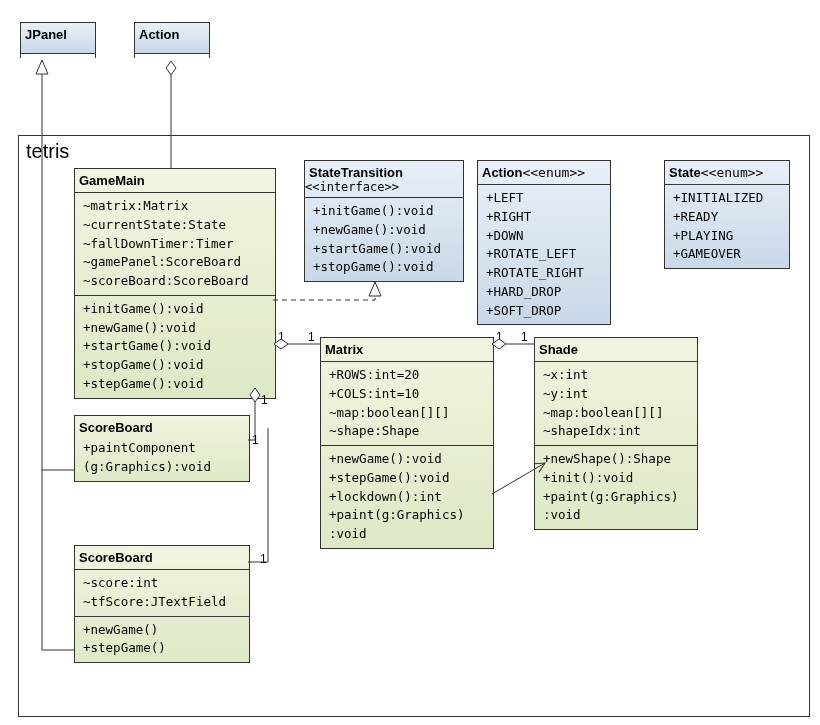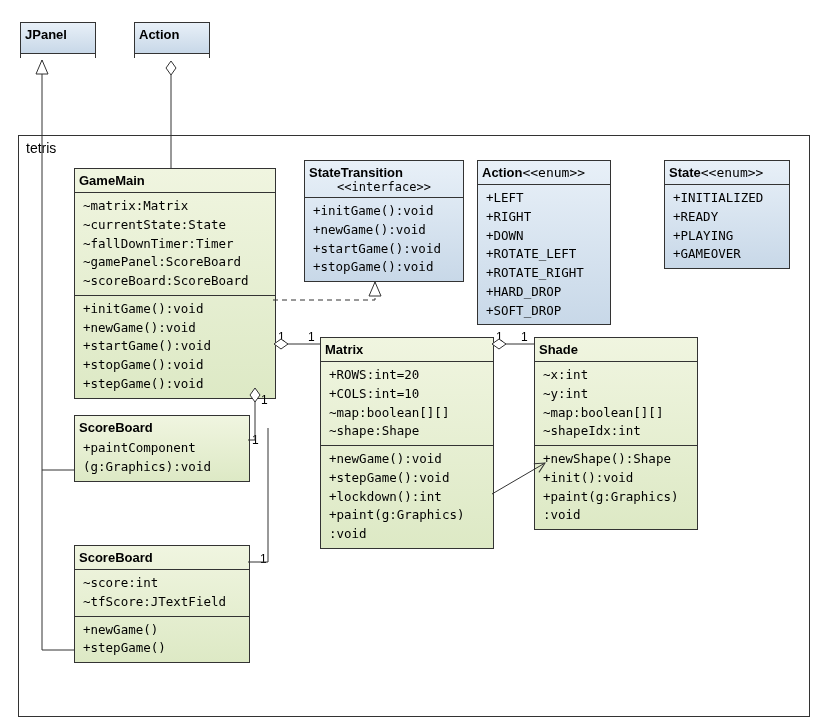--- a/index.html
+++ b/index.html
@@ -1,25 +1,25 @@
 <!DOCTYPE html>
 <html><head>
 <meta charset="utf-8">
 <style>
 body{margin:0;font-family:sans-serif;font-size:13px;background:#fff;position:relative;width:820px;height:725px}
 .box{position:absolute;border:1px solid #333;background:#fff}
 .blue{background:linear-gradient(to bottom,#e8f0f8,#c8d8e8)}
 .green{background:linear-gradient(to bottom,#f0f5e0,#dde9c5)}
 .hdr{font-weight:bold;text-align:left;padding:4px;border-bottom:1px solid #333;font-family:sans-serif}
-.sub{text-align:center;font-family:monospace;font-size:12px}
+.sub{font-family:monospace;font-size:12px}
 .sec{padding:4px 8px;font-family:monospace;font-size:12.5px;line-height:1.5;border-bottom:1px solid #333}
 .sec:last-child{border-bottom:none}
 .u{}
 svg{position:absolute;top:0;left:0;pointer-events:none}
-.pkg-label{position:absolute;font-family:sans-serif;font-size:14px}
+.pkg-label{position:absolute;font-family:sans-serif;font-size:20px}
 .mult{position:absolute;font-family:sans-serif;font-size:12px}
 </style>
 </head>
 <body>
 
 <div class="box" style="left:18px;top:135px;width:790px;height:580px;background:transparent"></div>
 <span class="pkg-label" style="left:26px;top:140px">tetris</span>
 
 <div class="box blue" style="left:20px;top:22px;width:74px;height:30px">
 <div class="hdr" style="border:none">JPanel</div>

